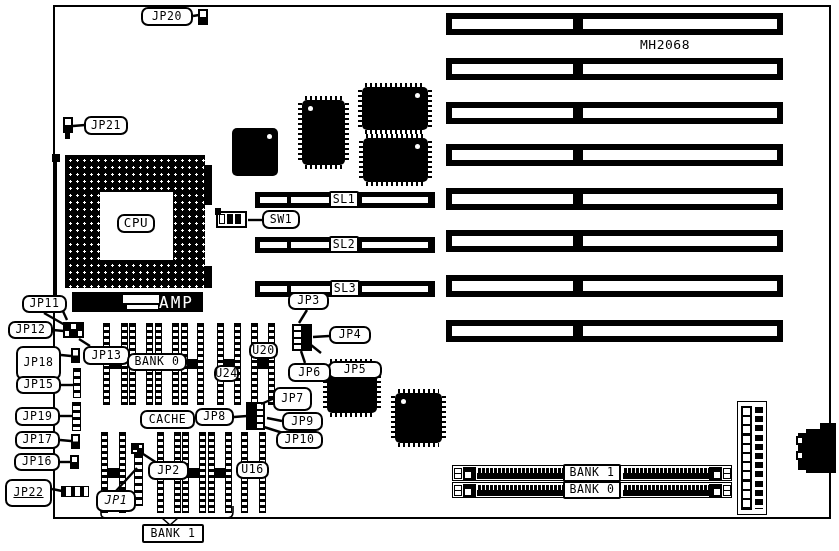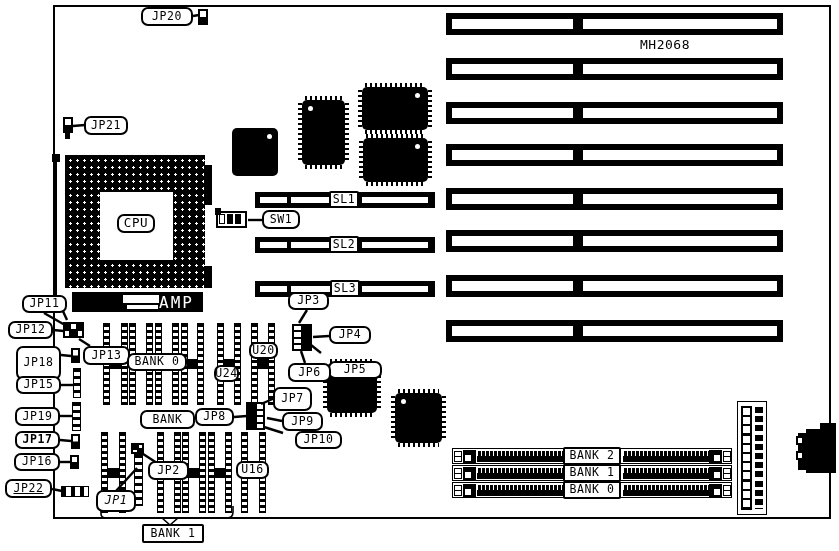--- a/index.html
+++ b/index.html
@@ -327,33 +327,20 @@
   <div class="v2" style="left:198px;top:9px;width:10px;height:16px;"></div>
   <div class="v2" style="left:63px;top:117px;width:10px;height:16px;"></div>
   <div class="blk" style="left:65px;top:133px;width:5px;height:6px;"></div>
   <div class="v2" style="left:71px;top:348px;width:9px;height:15px;"></div>
   <div class="vstrip" style="left:73px;top:368px;width:8px;height:30px;"></div>
   <div class="vstrip" style="left:72px;top:402px;width:9px;height:29px;"></div>
   <div class="v2" style="left:71px;top:434px;width:9px;height:15px;"></div>
   <div class="v2" style="left:70px;top:455px;width:9px;height:14px;"></div>
   <div class="hstrip" style="left:61px;top:486px;width:28px;height:11px;"></div>
 
-  <div class="simm-row" style="top:448px;">
-    <div class="endcap" style="left:1px;top:2px;width:8px;height:11px;"></div>
-    <div class="latch" style="left:10px;top:1px;width:13px;height:13px;">
-        <i></i>
-      </div>
-    <div class="simmbar" style="left:24px;top:2px;width:86px;height:11px;"></div>
-    <div class="lbl" style="left:110px;top:-2px;width:58px;height:18px;">BANK 2</div>
-    <div class="simmbar" style="left:170px;top:2px;width:86px;height:11px;"></div>
-    <div class="latch r" style="left:256px;top:1px;width:13px;height:13px;">
-        <i></i>
-      </div>
-    <div class="endcap" style="left:270px;top:2px;width:8px;height:11px;"></div>
-  </div>
   <div class="simm-row" style="top:465px;">
     <div class="endcap" style="left:1px;top:2px;width:8px;height:11px;"></div>
     <div class="latch" style="left:10px;top:1px;width:13px;height:13px;">
         <i></i>
       </div>
     <div class="simmbar" style="left:24px;top:2px;width:86px;height:11px;"></div>
     <div class="lbl" style="left:110px;top:-2px;width:58px;height:18px;">BANK 1</div>
     <div class="simmbar" style="left:170px;top:2px;width:86px;height:11px;"></div>
     <div class="latch r" style="left:256px;top:1px;width:13px;height:13px;">
         <i></i>
@@ -386,36 +373,36 @@
   <div class="abs" style="left:796px;top:451px;width:8px;height:9px;border:2px solid #000;background:#fff;"></div>
 
   <div class="co" style="left:141px;top:7px;width:52px;height:19px;">JP20</div>
   <div class="co" style="left:84px;top:116px;width:44px;height:19px;">JP21</div>
   <div class="co" style="left:22px;top:295px;width:45px;height:18px;">JP11</div>
   <div class="co" style="left:8px;top:321px;width:45px;height:18px;text-align:center;">JP12</div>
   <div class="co" style="left:16px;top:346px;width:45px;height:34px;">JP18</div>
   <div class="co" style="left:83px;top:346px;width:47px;height:19px;">JP13</div>
   <div class="co" style="left:16px;top:376px;width:45px;height:18px;">JP15</div>
   <div class="co" style="left:15px;top:407px;width:45px;height:19px;">JP19</div>
-  <div class="co" style="left:15px;top:431px;width:45px;height:18px;font-weight:bold;">JP17</div>
+  <div class="co" style="left:15px;top:431px;width:45px;height:18px;">JP17</div>
   <div class="co" style="left:14px;top:453px;width:46px;height:18px;">JP16</div>
-  <div class="co" style="left:5px;top:479px;width:47px;height:19px;text-decoration:underline;">JP22</div>
+  <div class="co" style="left:5px;top:479px;width:47px;height:28px;text-decoration:underline;">JP22</div>
   <div class="co" style="left:96px;top:490px;width:40px;height:22px;font-style:italic;">JP1</div>
   <div class="co" style="left:148px;top:461px;width:41px;height:19px;">JP2</div>
   <div class="co" style="left:288px;top:292px;width:41px;height:18px;">JP3</div>
   <div class="co" style="left:329px;top:326px;width:42px;height:18px;">JP4</div>
   <div class="co" style="left:328px;top:344px;width:54px;height:18px;margin-top:17px;">JP5</div>
   <div class="co" style="left:288px;top:363px;width:43px;height:19px;">JP6</div>
   <div class="co" style="left:273px;top:387px;width:39px;height:24px;">JP7</div>
   <div class="co" style="left:195px;top:408px;width:39px;height:18px;">JP8</div>
   <div class="co" style="left:282px;top:412px;width:41px;height:19px;">JP9</div>
-  <div class="co" style="left:276px;top:431px;width:47px;height:18px;margin-left:19px;">JP10</div>
+  <div class="co" style="left:276px;top:431px;width:47px;height:18px;">JP10</div>
   <div class="co" style="left:262px;top:210px;width:38px;height:19px;">SW1</div>
 
   <div class="co" style="left:117px;top:214px;width:38px;height:19px;font-size:12.5px;">CPU</div>
-  <div class="co" style="left:140px;top:410px;width:55px;height:19px;">BANK</div>
+  <div class="co" style="left:140px;top:410px;width:55px;height:19px;">CACHE</div>
   <div class="co" style="left:127px;top:353px;width:60px;height:18px;">BANK 0</div>
   <div class="co" style="left:214px;top:365px;width:25px;height:17px;">U24</div>
   <div class="co" style="left:249px;top:342px;width:29px;height:17px;">U20</div>
   <div class="co" style="left:236px;top:461px;width:33px;height:18px;">U16</div>
   <div class="lbl" style="left:142px;top:524px;width:62px;height:19px;">BANK 1</div>
 
 </div>
 
 </body></html>

